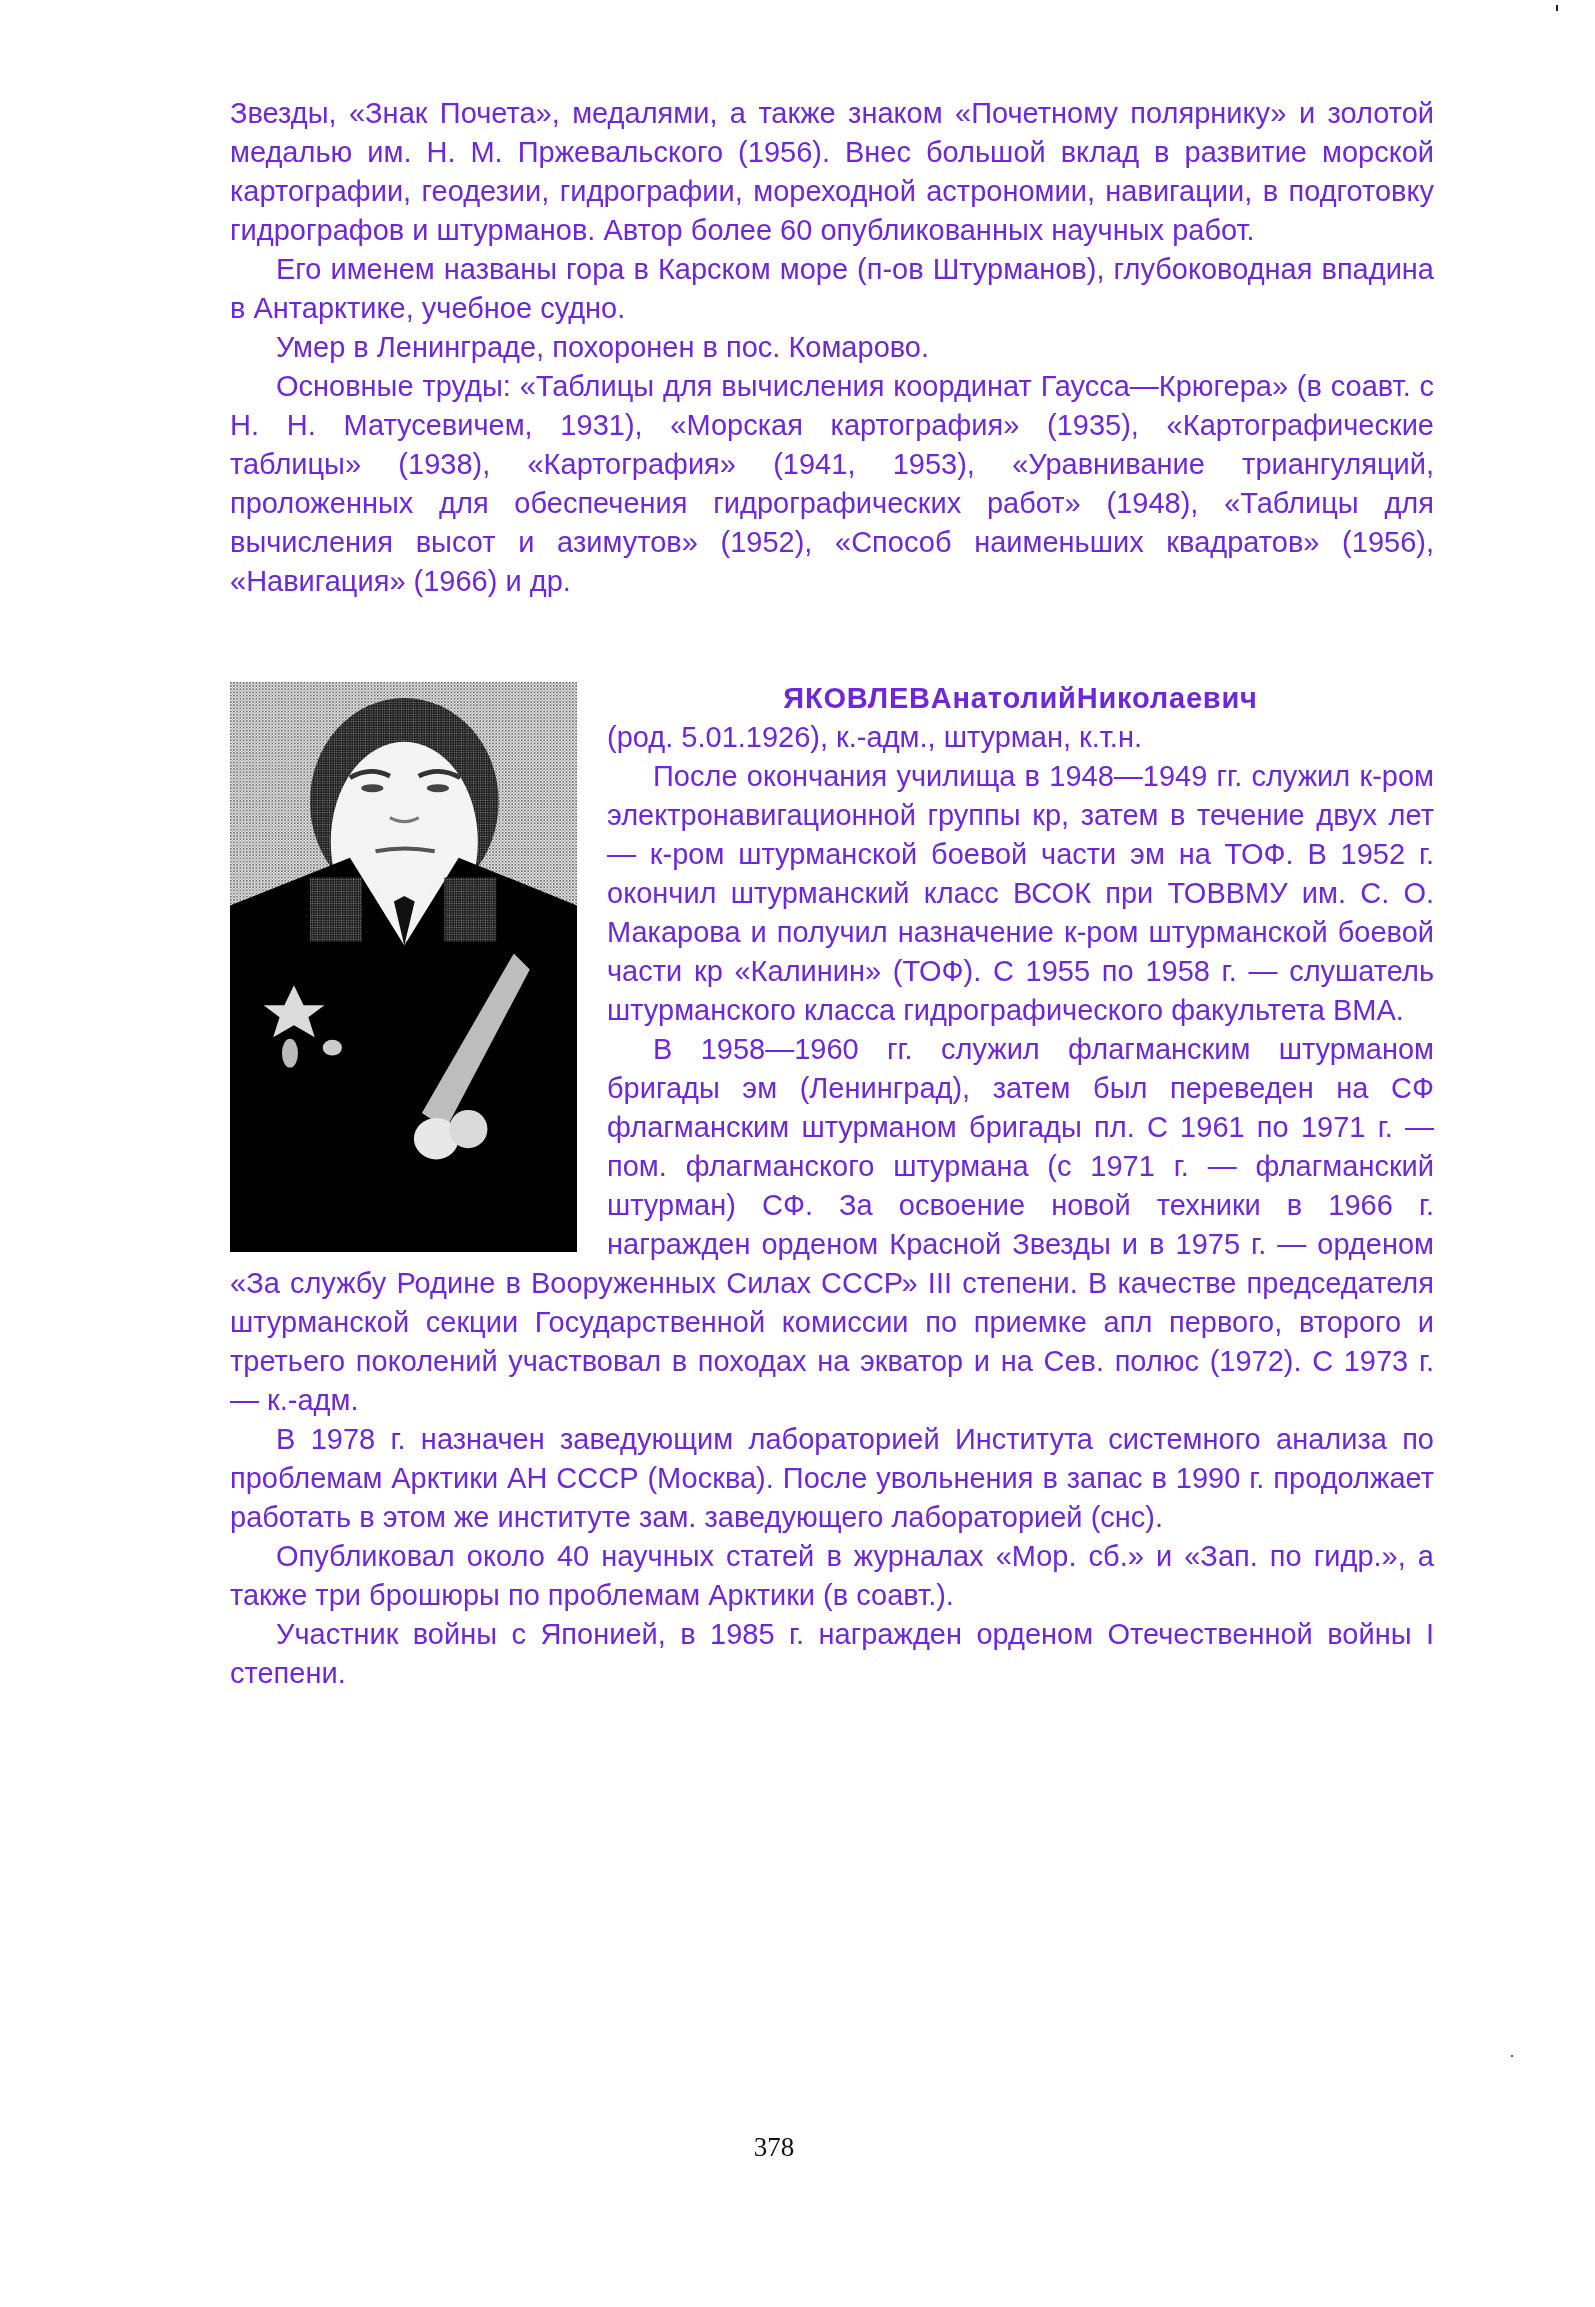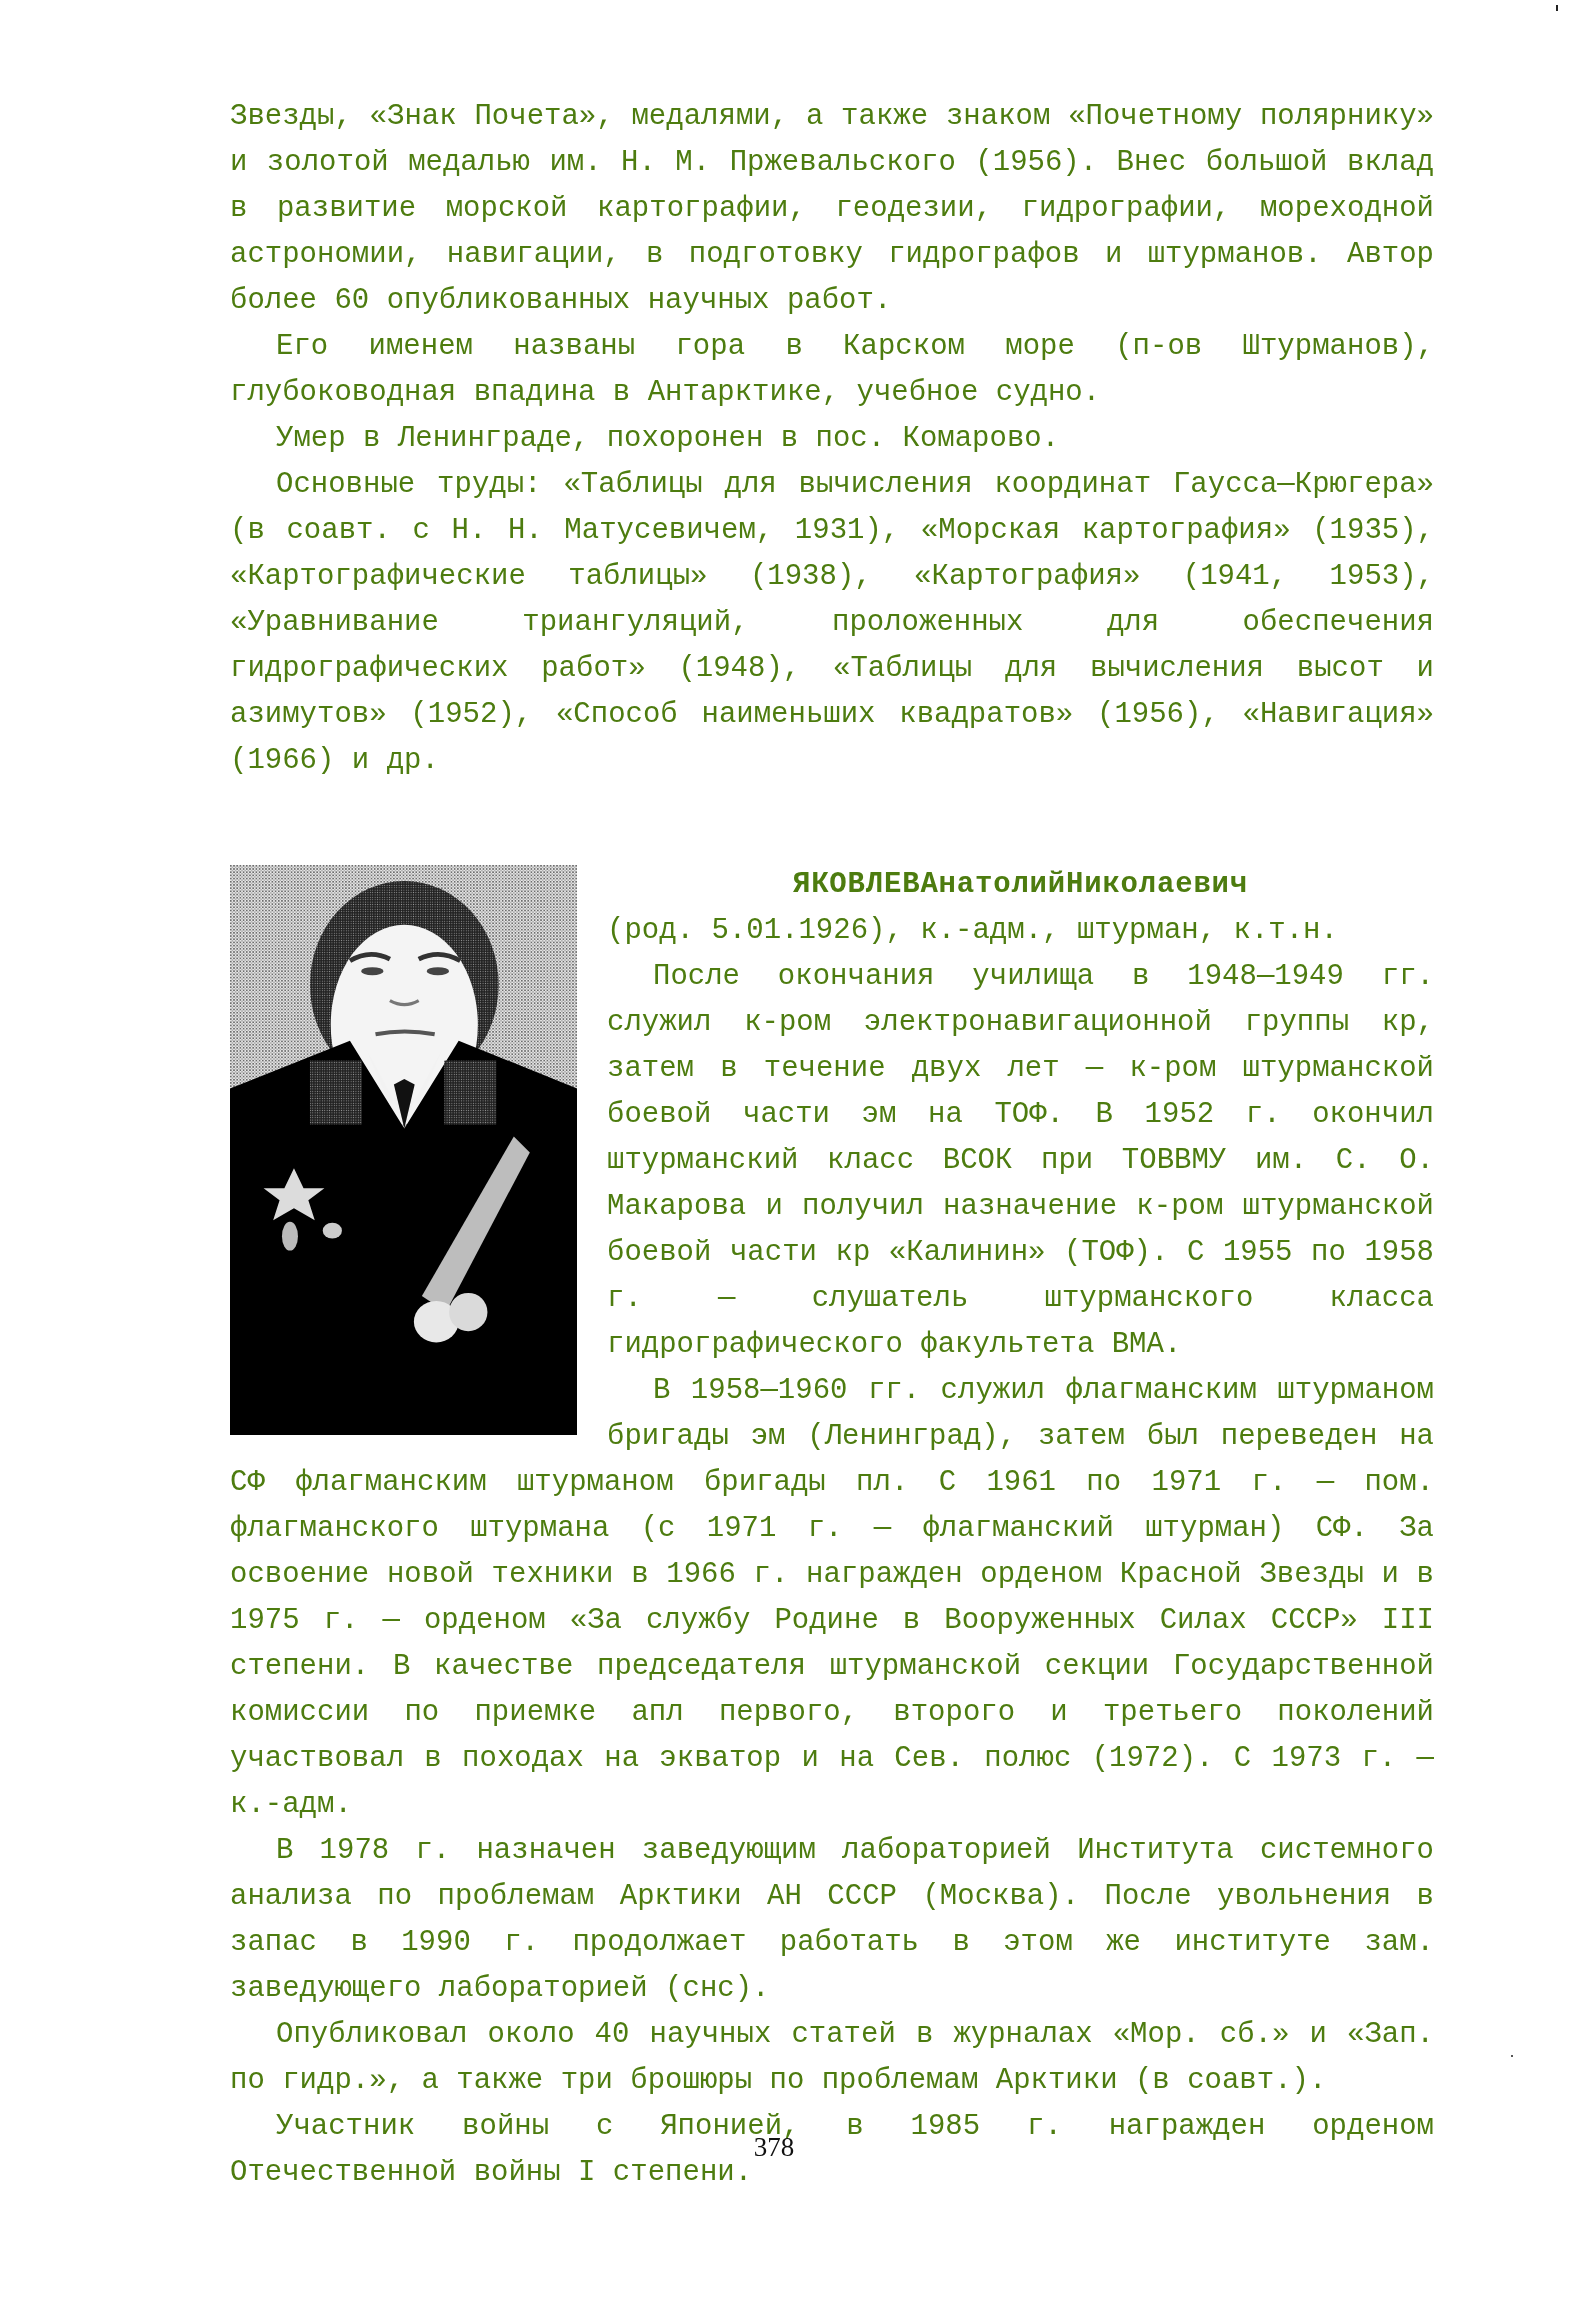--- a/index.html
+++ b/index.html
@@ -1,20 +1,20 @@
 <!DOCTYPE html>
 <html style="font-size:12.8px"><head>
 <meta charset="utf-8">
 <style>
   html, body { margin: 0; padding: 0; background: #ffffff; }
   body { width: 1596px; height: 2307px; position: relative; overflow: hidden; }
   .page {
     position: absolute; left: 230px; top: 94px; width: 1204px;
-    font-family: Liberation Mono, monospace;
-    font-size: 29px; line-height: 46px; color: #4d7c0f;
+    font-family: Liberation Sans, sans-serif;
+    font-size: 29px; line-height: 39px; color: #6d28d9;
     text-align: justify;
   }
   .page p { margin: 0; }
   .indent { text-indent: 46px; }
   .bio { margin-top: 78px; }
   .photo {
     float: left; width: 347px; height: 570px;
     margin: 3.2px 30px 8px 0;
     position: relative; overflow: hidden; background: #000;
   }

